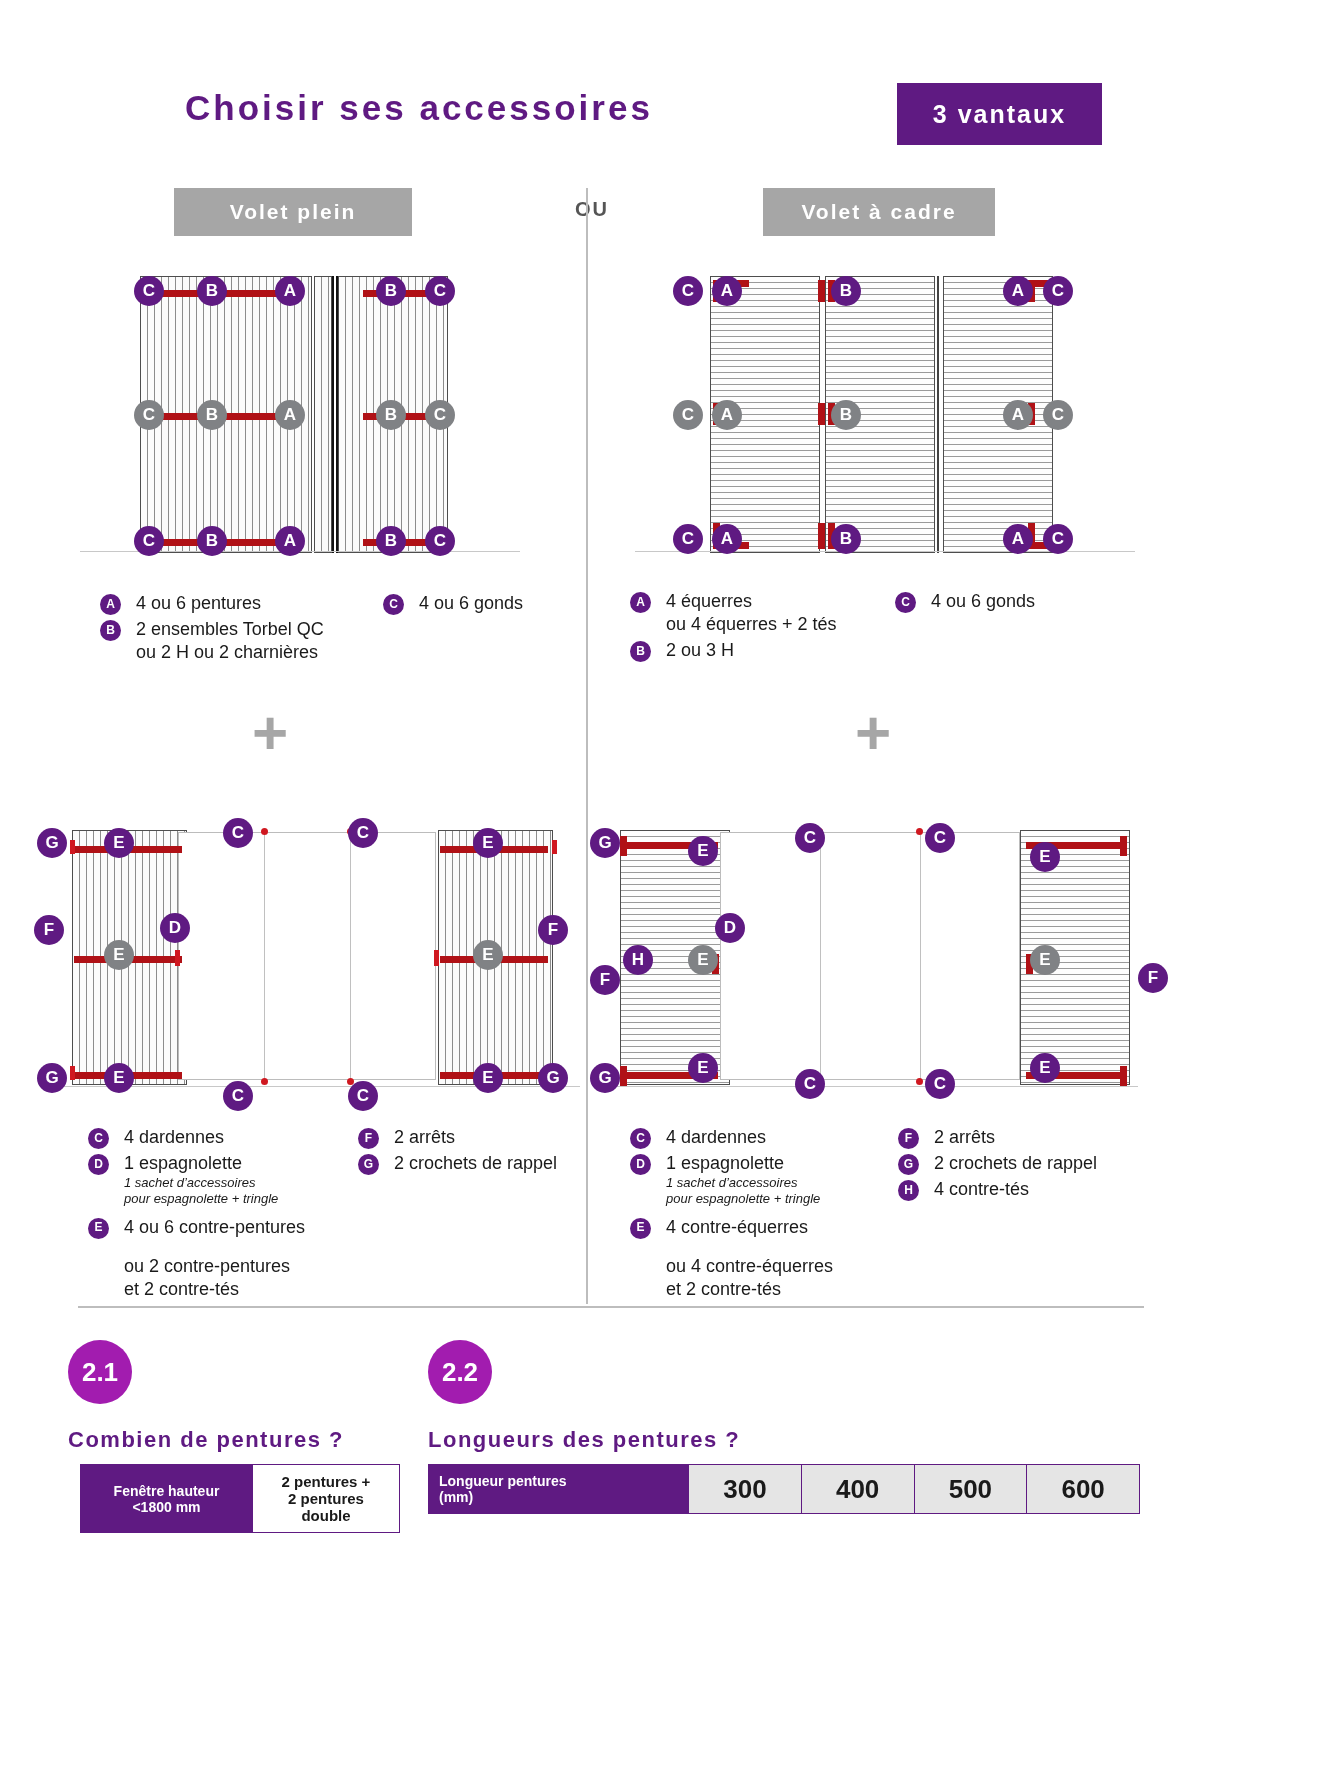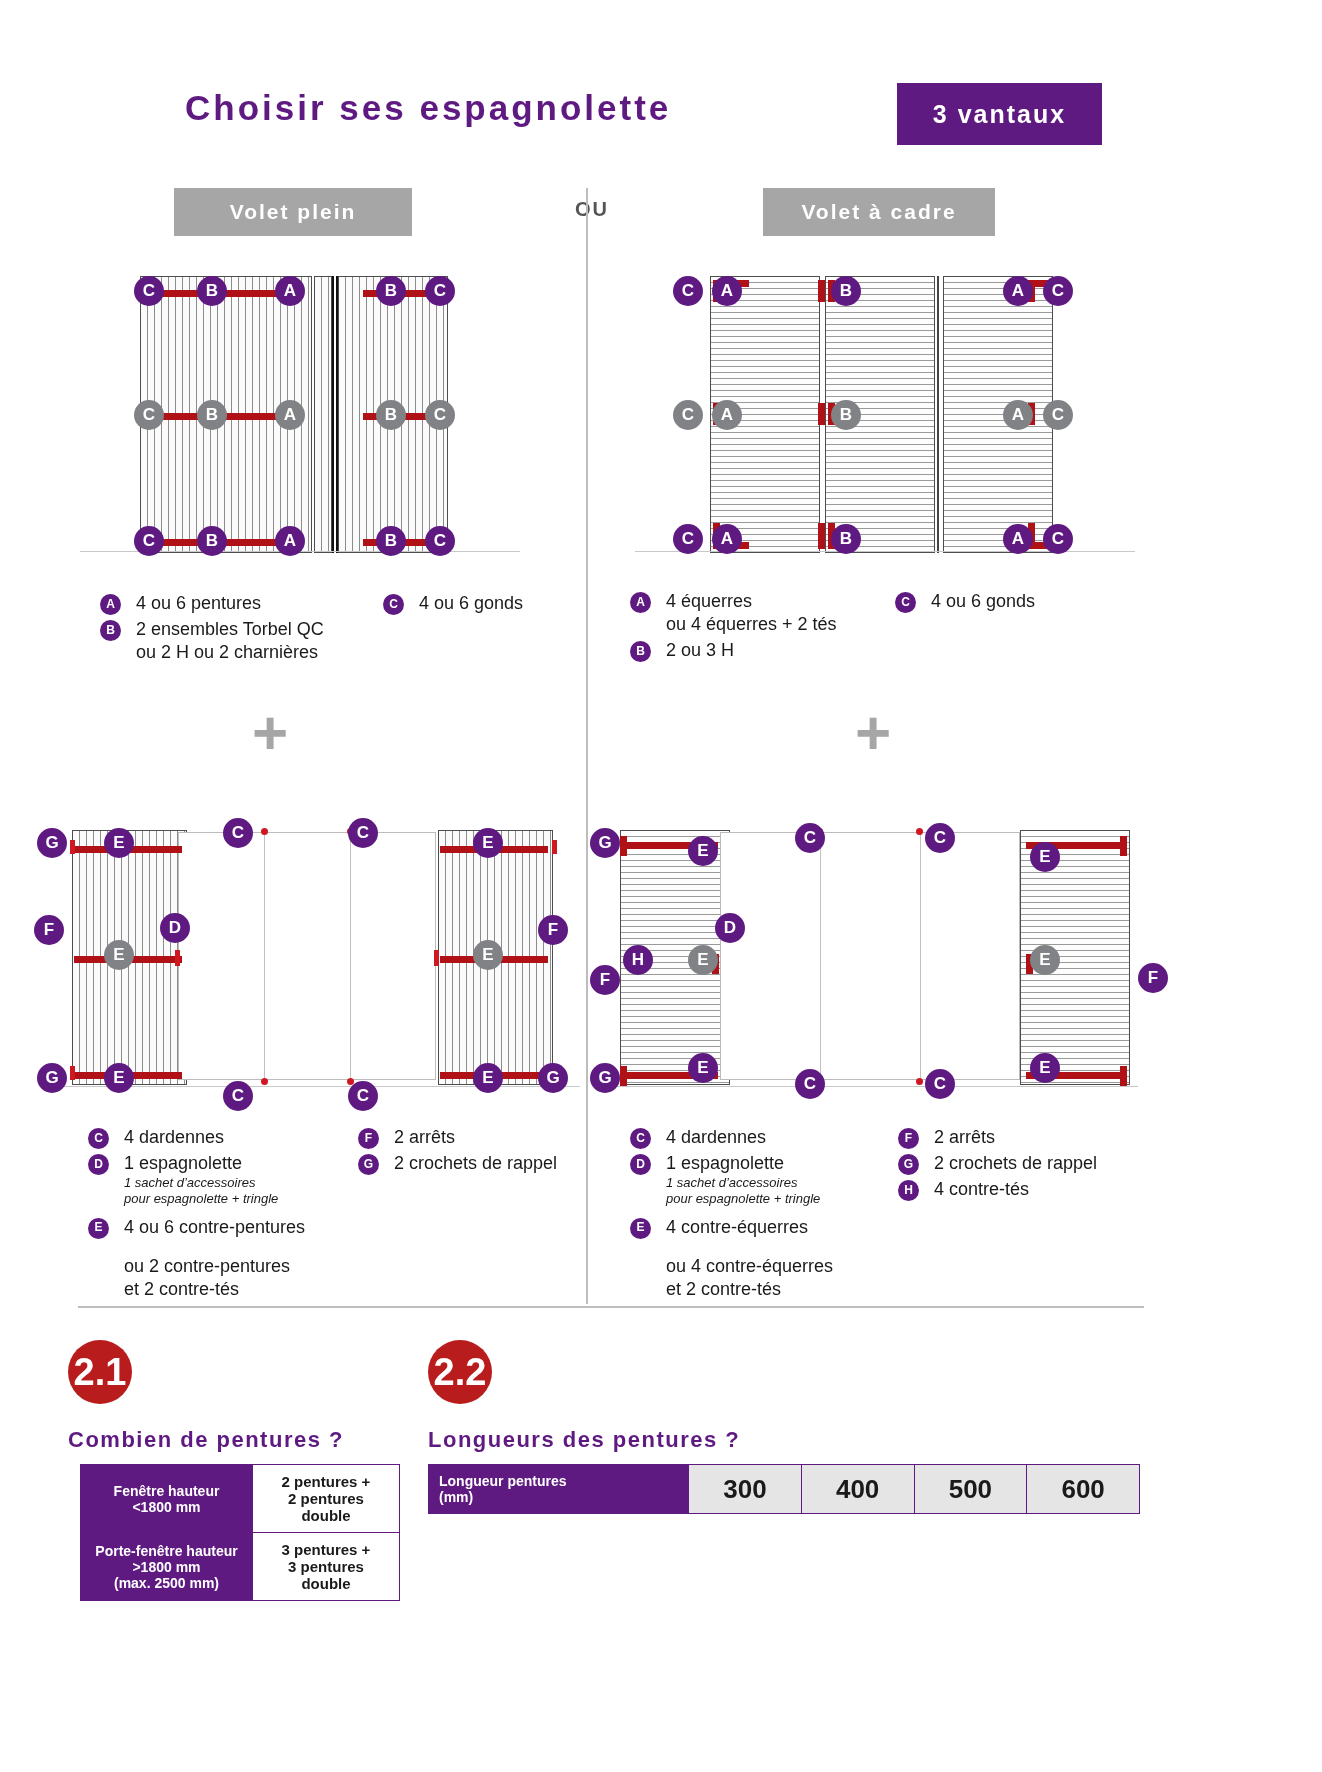--- a/index.html
+++ b/index.html
@@ -91,41 +91,41 @@
   
   .legend { position:absolute; font-size:18px; line-height:1.28; }
   .lrow { position:relative; padding-left:36px; margin-bottom:3px; }
   .lrow .bul.sm { left:0; top:2px; position:absolute; }
   .sub { font-size:13px; font-style:italic; line-height:1.25; }
   .cont { padding-left:36px; }
 
   
   .numcircle {
     position:absolute; width:64px; height:64px; border-radius:50%;
-    background:#b91c1c; color:#fff; font-size:38px; font-weight:bold;
+    background:#a21caf; color:#fff; font-size:26px; font-weight:bold;
     display:flex; align-items:center; justify-content:center;
   }
   .sub-title {
     position:absolute; font-size:22px; font-weight:bold;
     color:#5f1a82; letter-spacing:1.5px;
   }
 
   
   table { border-collapse:collapse; position:absolute; }
   .tbl td { border:1px solid #5f1a82; text-align:center; vertical-align:middle; }
   .th-cell { background:#5f1a82; color:#fff; font-size:14px; font-weight:bold; padding:8px 10px; }
   .v-cell  { background:#fff; color:#1a1a1a; font-size:15px; font-weight:bold; padding:8px 10px; }
   .v-big   { background:#e5e5e5; color:#1a1a1a; font-size:26px; font-weight:bold; padding:6px 10px; }
 </style>
 </head>
 <body>
 
 <div class="page">
 
-  <div class="title">Choisir ses espagnolette</div>
+  <div class="title">Choisir ses accessoires</div>
   <div class="badge">3 vantaux</div>
 
   <div class="seg-head seg-left">Volet plein</div>
   <div class="ou">OU</div>
   <div class="seg-head seg-right">Volet à cadre</div>
 
   <div class="vdiv"></div>
 
   <div class="drawing" style="left:80px; top:268px; width:460px; height:290px;">
 
@@ -411,31 +411,20 @@
       <tr>
         <td class="th-cell" style="width:172px;">
           <div>Fenêtre hauteur</div>
           <div>&lt;1800 mm</div>
         </td>
         <td class="v-cell">
           <div>2 pentures +</div>
           <div>2 pentures double</div>
         </td>
       </tr>
-      <tr>
-        <td class="th-cell">
-          <div>Porte-fenêtre hauteur</div>
-          <div>&gt;1800 mm</div>
-          <div>(max. 2500 mm)</div>
-        </td>
-        <td class="v-cell">
-          <div>3 pentures +</div>
-          <div>3 pentures double</div>
-        </td>
-      </tr>
     </tbody>
   </table>
 
   <div class="numcircle" style="left:428px; top:1340px;">2.2</div>
   <div class="sub-title" style="left:428px; top:1427px;">Longueurs des pentures ?</div>
 
   <table class="tbl" style="left:428px; top:1464px; width:712px;">
     <tbody>
       <tr>
         <td class="th-cell" style="text-align:left;">

